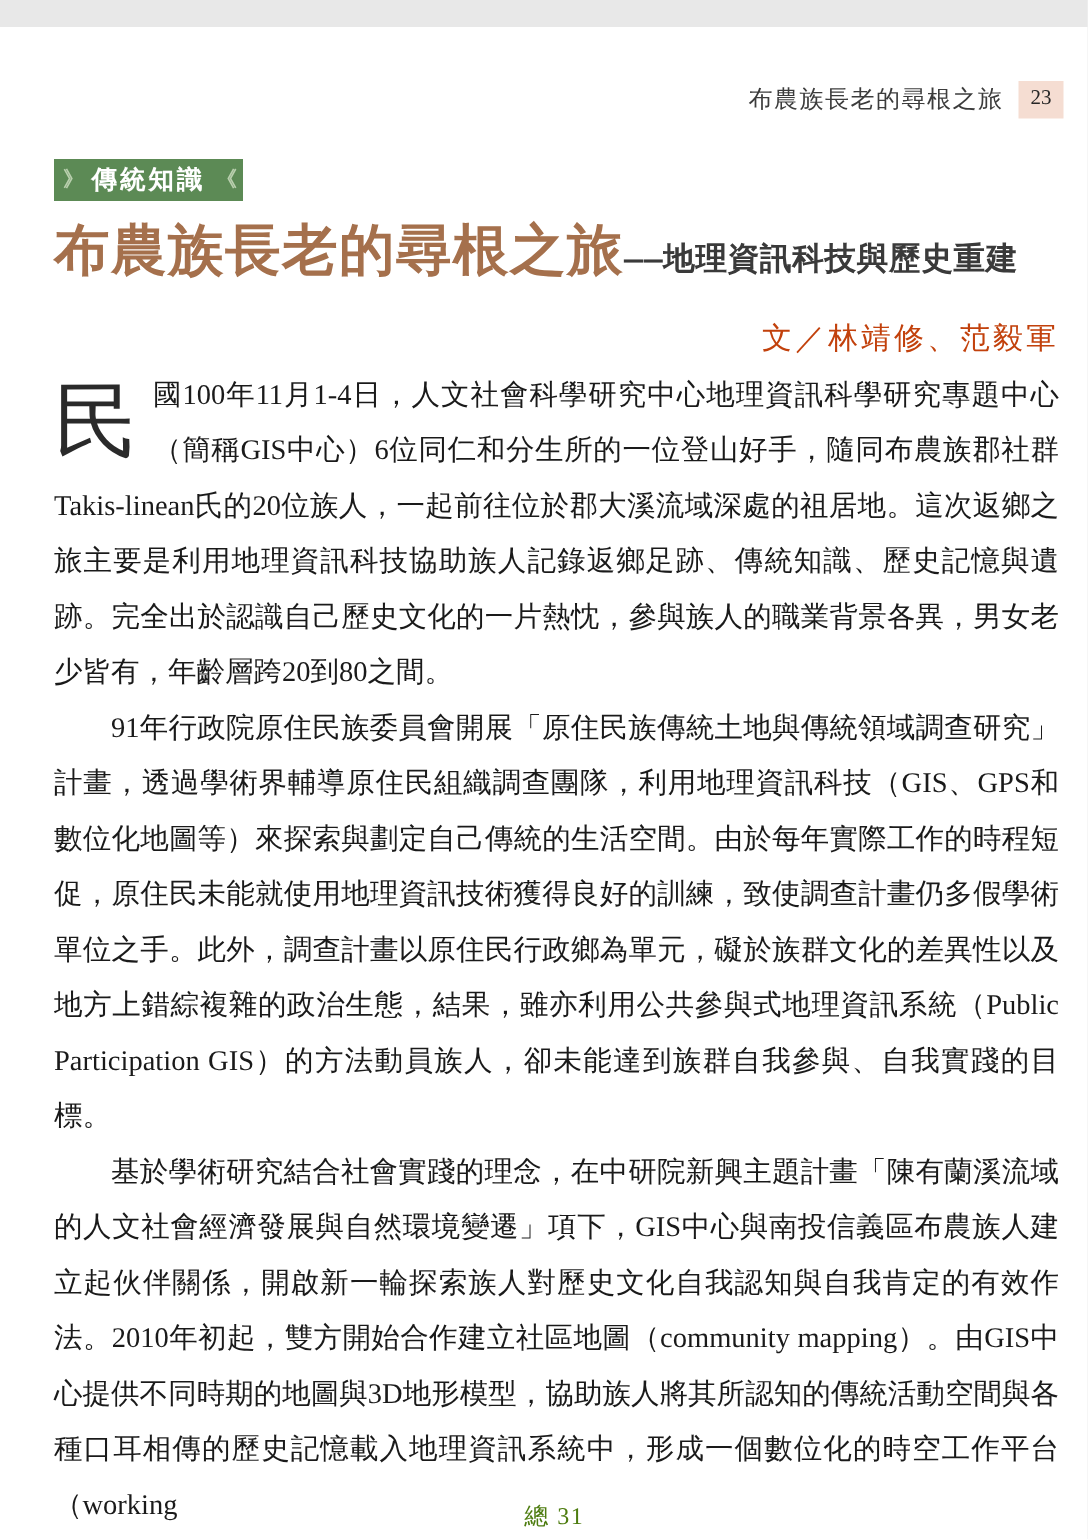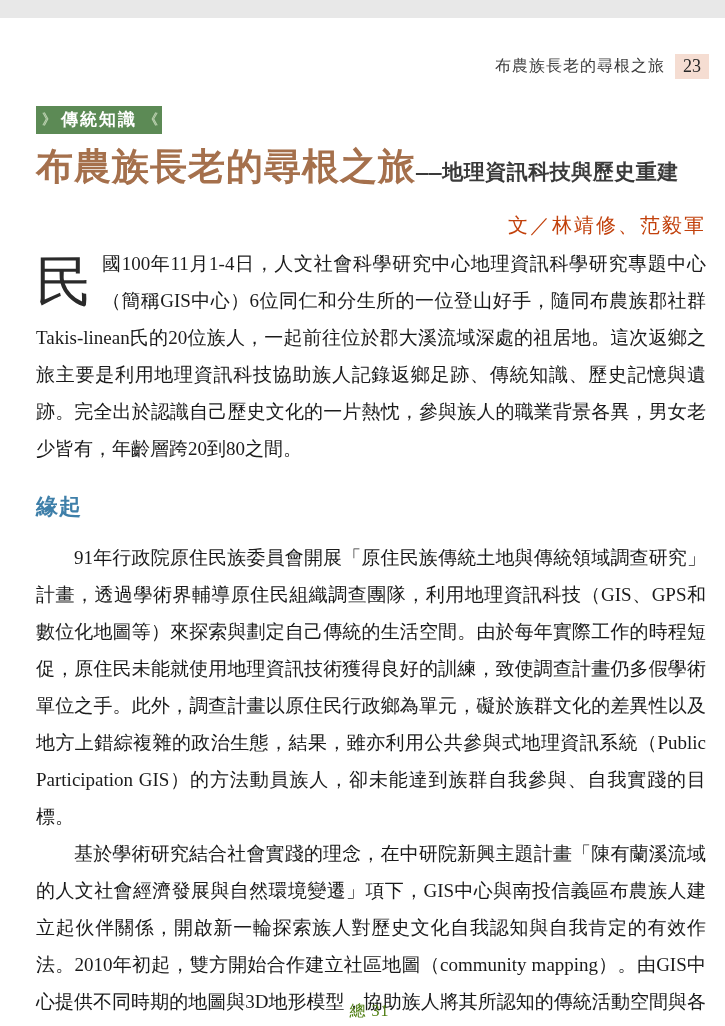--- a/index.html
+++ b/index.html
@@ -18,21 +18,21 @@
     position:absolute;top:36px;right:30px;
     display:flex;align-items:center;gap:10px;
   }
   .running-title{
     font-family:"Liberation Sans","DejaVu Sans",sans-serif;
     font-size:16px;color:#3c3c3c;letter-spacing:1px;
   }
   .page-badge{
     background:var(--badge-bg,#f5ddd2);
     color:#262626;
-    font-size:18px;
+    font-size:14px;
     padding:1px 8px 2px;
     line-height:22px;
   }
   
   .content{
     position:absolute;left:36px;right:33px;top:88px;
   }
   
   .tag{
     display:inline-flex;align-items:center;gap:7px;
@@ -128,21 +128,20 @@
 
     <div class="byline">文／林靖修、范毅軍</div>
 
     <div class="body">
 
       <p class="dropcap-para">
         <span class="dropcap">民</span><span>國100年11月1-4日，人文社會科學研究中心地理資訊科學研究專題中心（簡稱GIS中心）6位同仁和分生所的一位登山好手，隨同布農族郡社群Takis-linean氏的20位族人，一起前往位於郡大溪流域深處的祖居地。這次返鄉之旅主要是利用地理資訊科技協助族人記錄返鄉足跡、傳統知識、歷史記憶與遺跡。完全出於認識自己歷史文化的一片熱忱，參與族人的職業背景各異，男女老少皆有，年齡層跨20到80之間。</span>
       </p>
 
 
-      <h2 class="section-heading">緣起</h2>
 
       <p>91年行政院原住民族委員會開展「原住民族傳統土地與傳統領域調查研究」計畫，透過學術界輔導原住民組織調查團隊，利用地理資訊科技（GIS、GPS和數位化地圖等）來探索與劃定自己傳統的生活空間。由於每年實際工作的時程短促，原住民未能就使用地理資訊技術獲得良好的訓練，致使調查計畫仍多假學術單位之手。此外，調查計畫以原住民行政鄉為單元，礙於族群文化的差異性以及地方上錯綜複雜的政治生態，結果，雖亦利用公共參與式地理資訊系統（Public Participation GIS）的方法動員族人，卻未能達到族群自我參與、自我實踐的目標。</p>
 
       <p>基於學術研究結合社會實踐的理念，在中研院新興主題計畫「陳有蘭溪流域的人文社會經濟發展與自然環境變遷」項下，GIS中心與南投信義區布農族人建立起伙伴關係，開啟新一輪探索族人對歷史文化自我認知與自我肯定的有效作法。2010年初起，雙方開始合作建立社區地圖（community mapping）。由GIS中心提供不同時期的地圖與3D地形模型，協助族人將其所認知的傳統活動空間與各種口耳相傳的歷史記憶載入地理資訊系統中，形成一個數位化的時空工作平台（working</p>
 
     </div>
   </div>
 
   <div class="page-footer">總 31</div>
 

